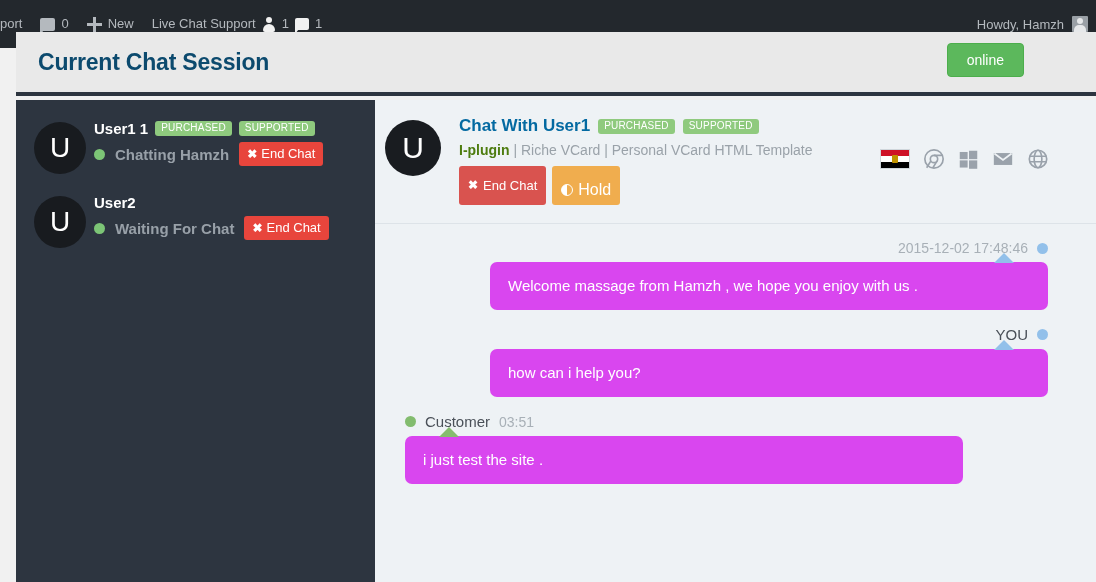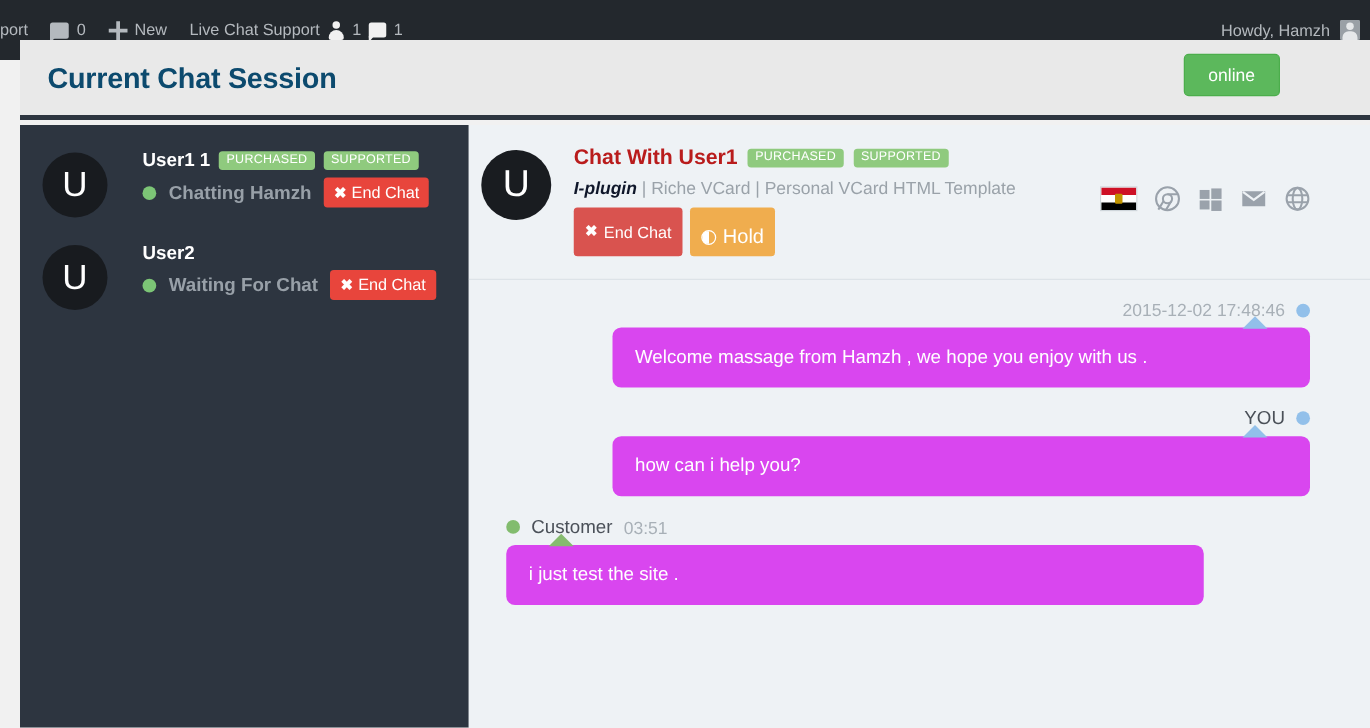--- a/index.html
+++ b/index.html
@@ -125,21 +125,21 @@
   }
   .avatar-circle {
     width: 52px; height: 52px; border-radius: 50%;
     background: #181b1f;
     color: #fff;
     display: flex; align-items: center; justify-content: center;
     font-size: 28px; font-weight: 300;
     flex: 0 0 52px;
     margin-top: 4px;
   }
-  .user-meta { margin-left: 28px; padding-top: 2px; }
+  .user-meta { margin-left: 8px; padding-top: 2px; }
   .user-line1 { display: flex; align-items: center; gap: 7px; }
   .user-name {
     color: #fff; font-size: 15px; font-weight: bold;
   }
   .tag {
     background: #8fca7e; color: #fff;
     font-size: 10px; letter-spacing: 0.2px;
     padding: 2px 6px 3px; border-radius: 3px;
     line-height: 1; white-space: nowrap;
   }
@@ -181,42 +181,42 @@
   .ch-avatar {
     width: 56px; height: 56px; border-radius: 50%;
     background: #191c20; color: #fff;
     display: flex; align-items: center; justify-content: center;
     font-size: 30px; font-weight: 300;
     flex: 0 0 56px;
     margin-top: 4px;
   }
   .ch-meta { margin-left: 18px; }
   .ch-line1 { display: flex; align-items: center; gap: 8px; }
-  .ch-title { font-size: 17px; font-weight: bold; color: #b91c1c; }
+  .ch-title { font-size: 17px; font-weight: bold; color: #0369a1; }
   .ch-sub {
     font-size: 14px; color: #8a9299; margin-top: 5px;
     display: flex; align-items: center; gap: 5px;
   }
   .ico-clock {
     display: inline-block; width: 12px; height: 12px;
     border: 1.5px solid #8a9299; border-radius: 50%;
     position: relative;
   }
   .ico-clock::before {
     content: ""; position: absolute; left: 4px; top: 1.5px;
     width: 1.5px; height: 4px; background: #8a9299;
   }
   .ico-clock::after {
     content: ""; position: absolute; left: 4.5px; top: 5px;
     width: 3.5px; height: 1.5px; background: #8a9299;
   }
   .ch-plugin {
     font-size: 14px; color: #9aa2a9; margin-top: 6px;
   }
-  .ch-plugin b { color: #0f172a; font-style: italic; }
+  .ch-plugin b { color: #4d7c0f; }
   .ch-buttons { margin-top: 8px; display: flex; gap: 6px; }
   .btn-hold {
     background: #f0ad4e; color: #fff;
     font-size: 16px; line-height: 1;
     padding: 16px 9px 7px; border-radius: 3px;
     display: inline-flex; align-items: center; gap: 5px;
     cursor: pointer;
   }
   .btn-endchat-lg {
     background: #d9534f; color: #fff;

